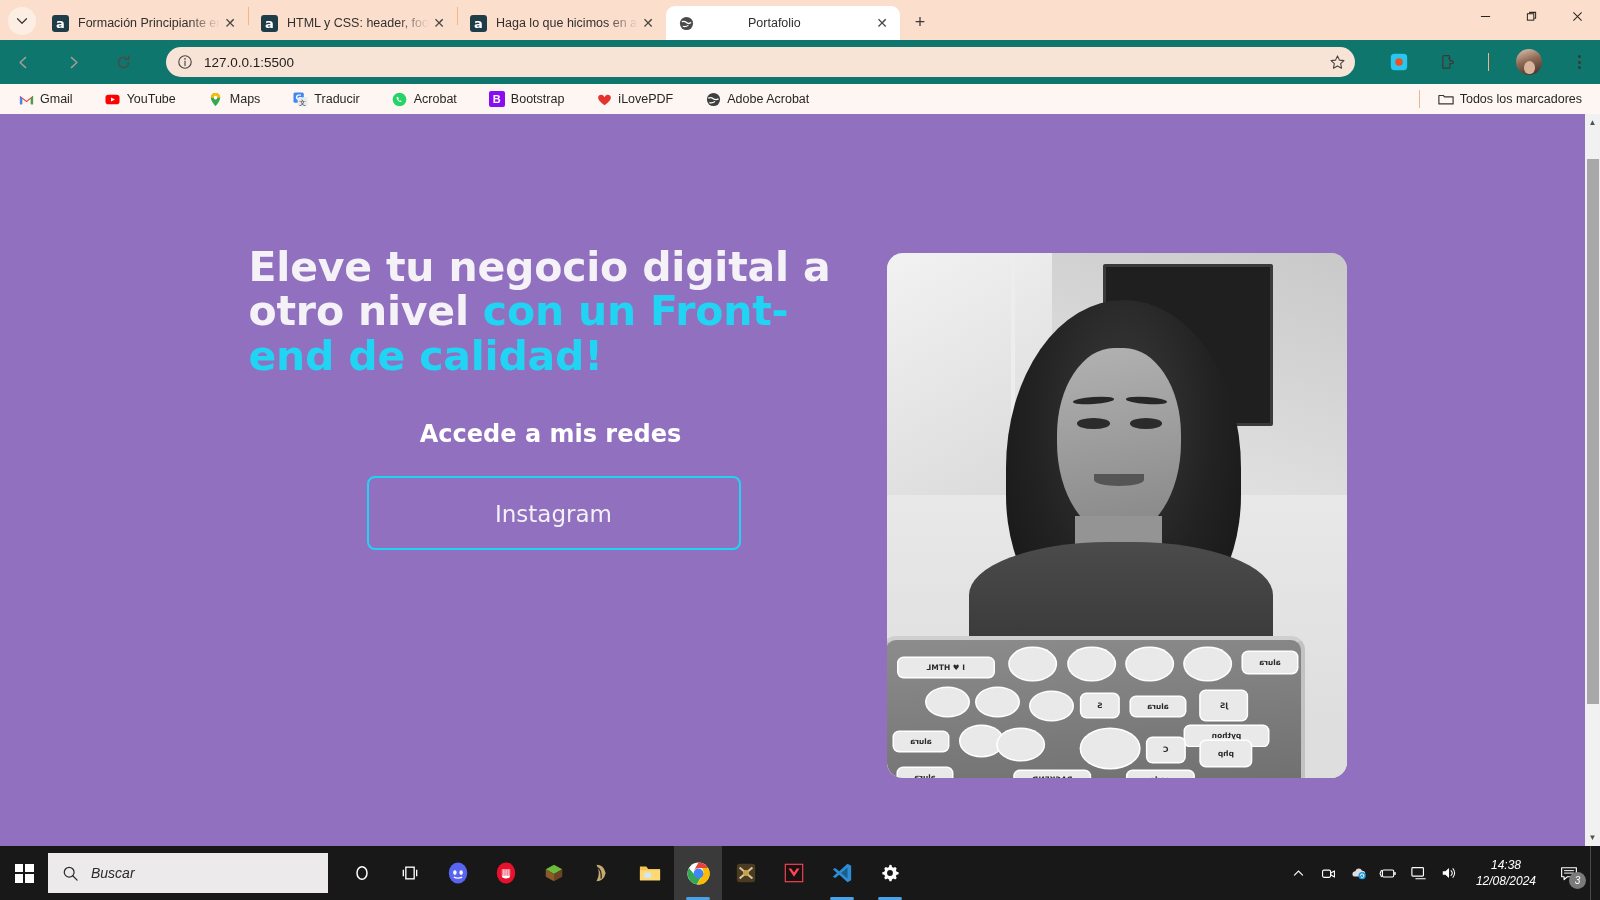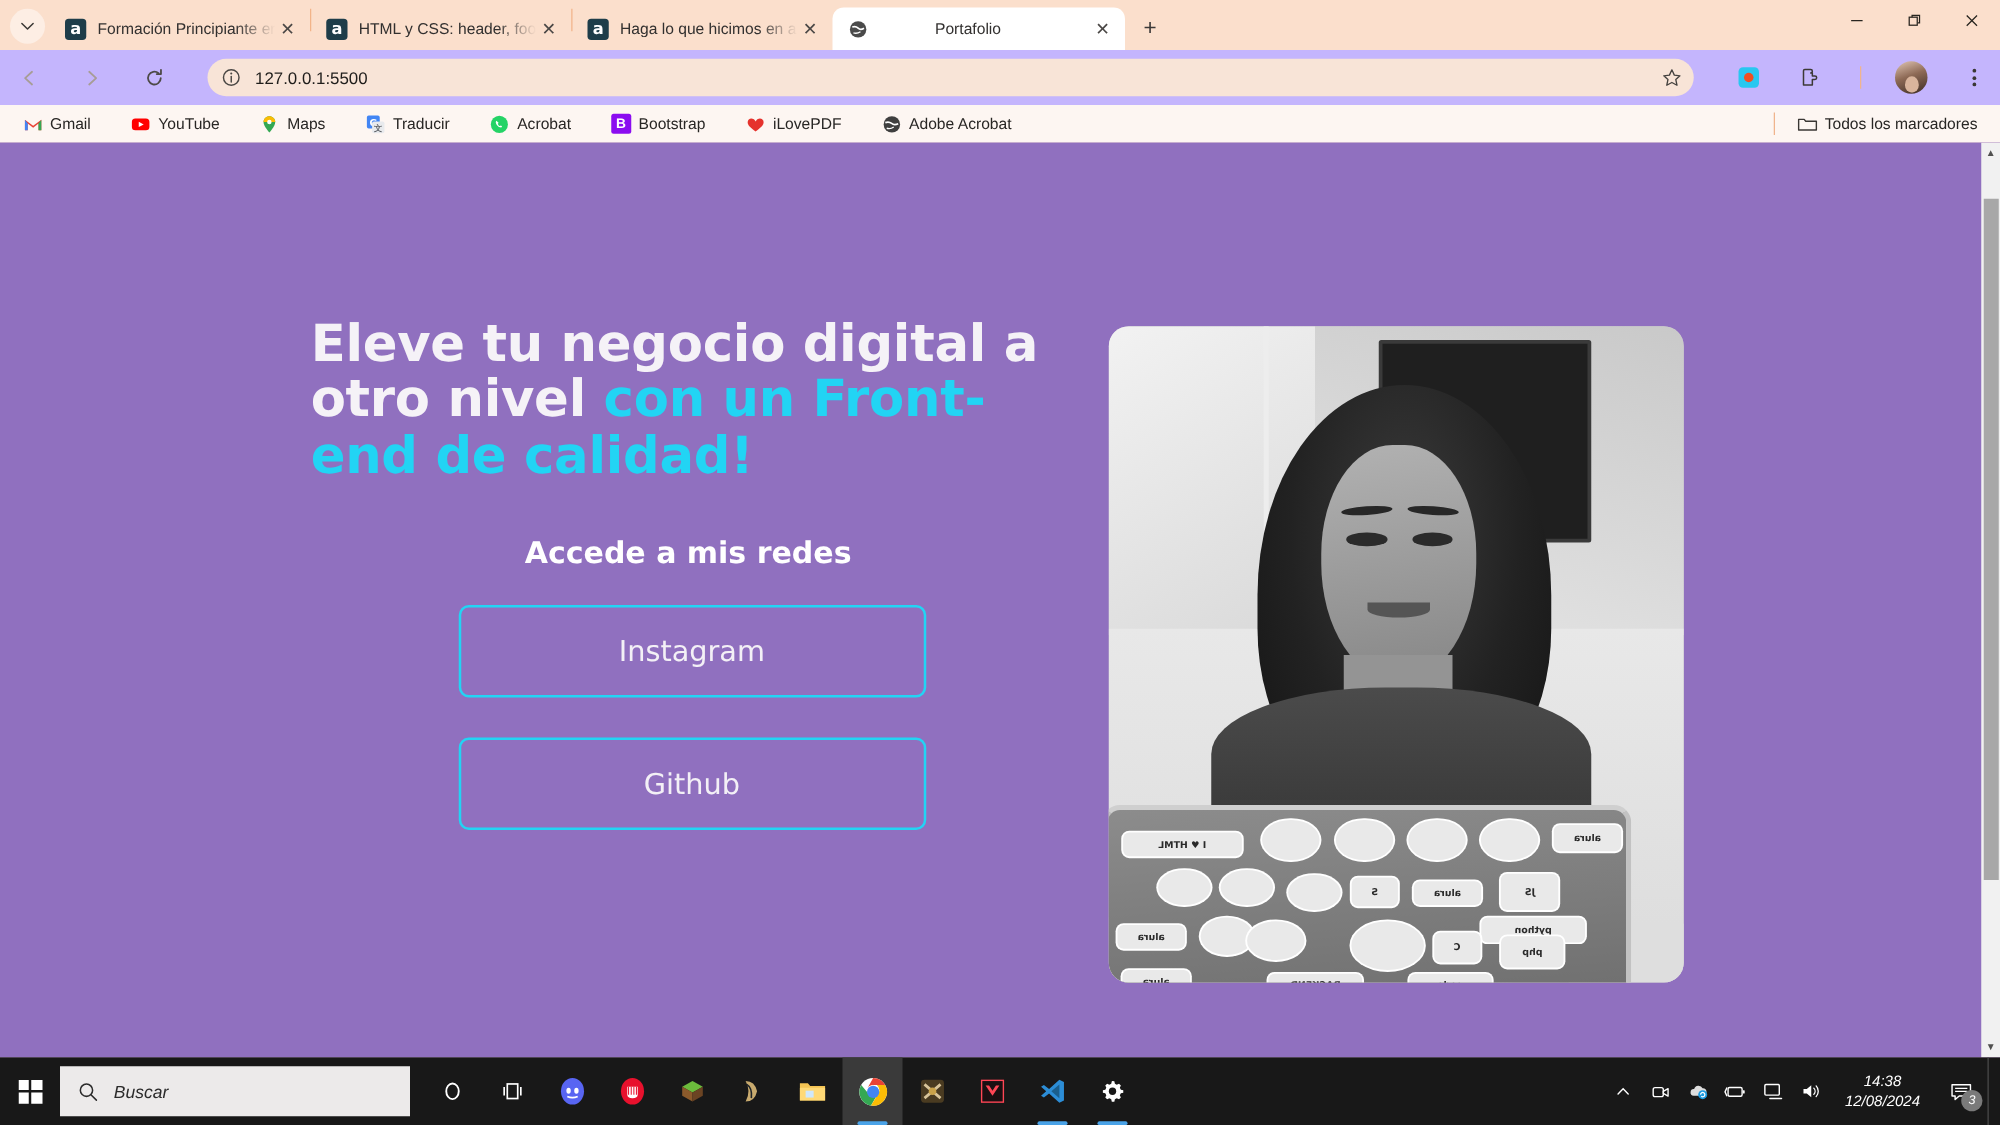--- a/index.html
+++ b/index.html
@@ -101,21 +101,21 @@
   .wincontrols div {
     width: 46px; height: 32px;
     display: flex; align-items: center; justify-content: center;
     color: #28251f;
   }
   .wincontrols svg { width: 11px; height: 11px; }
 
   
   .toolbar {
     height: 44px;
-    background: #c4b5fd;
+    background: #0f766e;
     display: flex;
     align-items: center;
     padding: 0 8px;
     gap: 20px;
   }
   .navbtn {
     width: 30px; height: 30px;
     display: flex; align-items: center; justify-content: center;
     border-radius: 50%;
     color: #4d4a47;
@@ -204,22 +204,21 @@
 
   
   .viewport {
     position: relative;
     height: 732px;
     background: #9070BF;
     overflow: hidden;
   }
   .page {
     position: absolute; inset: 0 15px 0 0;
-    padding: 0;
-    margin-top: 19px;
+    padding: 11px;
   }
   .hero {
     display: flex;
     padding: 120px 0 0 0;
     justify-content: center;
     gap: 28px;
   }
   .hero-left { width: 620px; flex: 0 0 auto; padding-left: 10px;}
   .hero h1 {
     font-family: "DejaVu Sans", sans-serif;
@@ -615,21 +614,20 @@
           <h1>
             <span>Eleve tu negocio digital a</span><br>
             <span>otro nivel </span><span class="accent">con un Front-</span><br>
             <span class="accent">end de calidad!</span>
           </h1>
 
 
           <h2 class="redes-title">Accede a mis redes</h2>
 
           <a class="btn">Instagram</a>
-          <a class="btn">Github</a>
         </div>
 
         <div class="hero-right">
           <div class="photo" title="Foto en blanco y negro de una desarrolladora frente a una laptop cubierta de stickers">
             <div class="ph-wallL"></div>
               <div class="ph-wallR"></div>
             <div class="ph-board"></div>
               <div class="ph-stripe"></div>
             <div class="ph-lower"></div>
             <div class="ph-deskL"></div>

